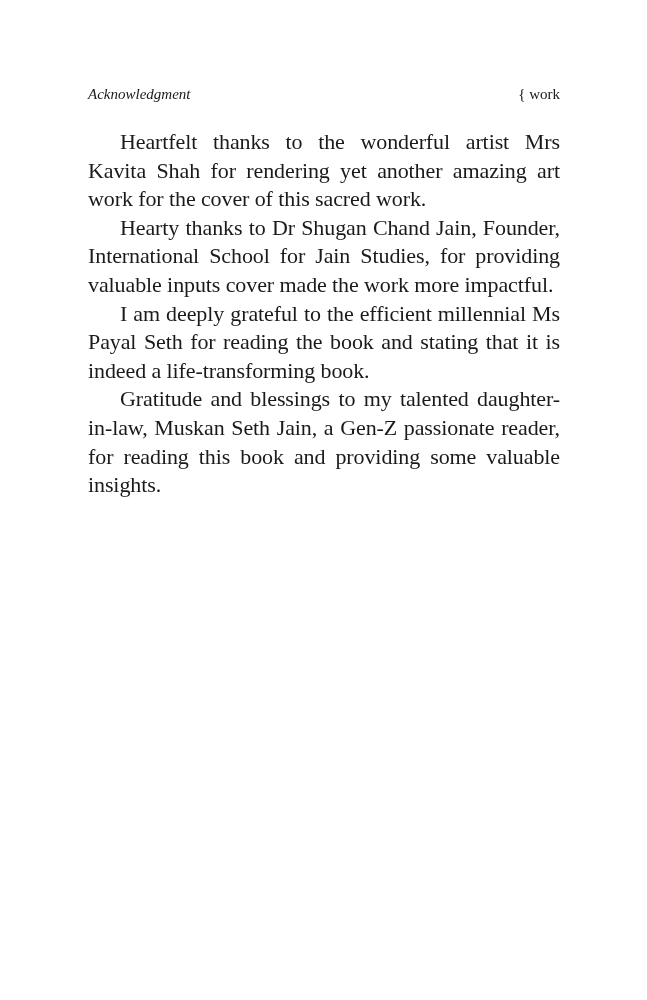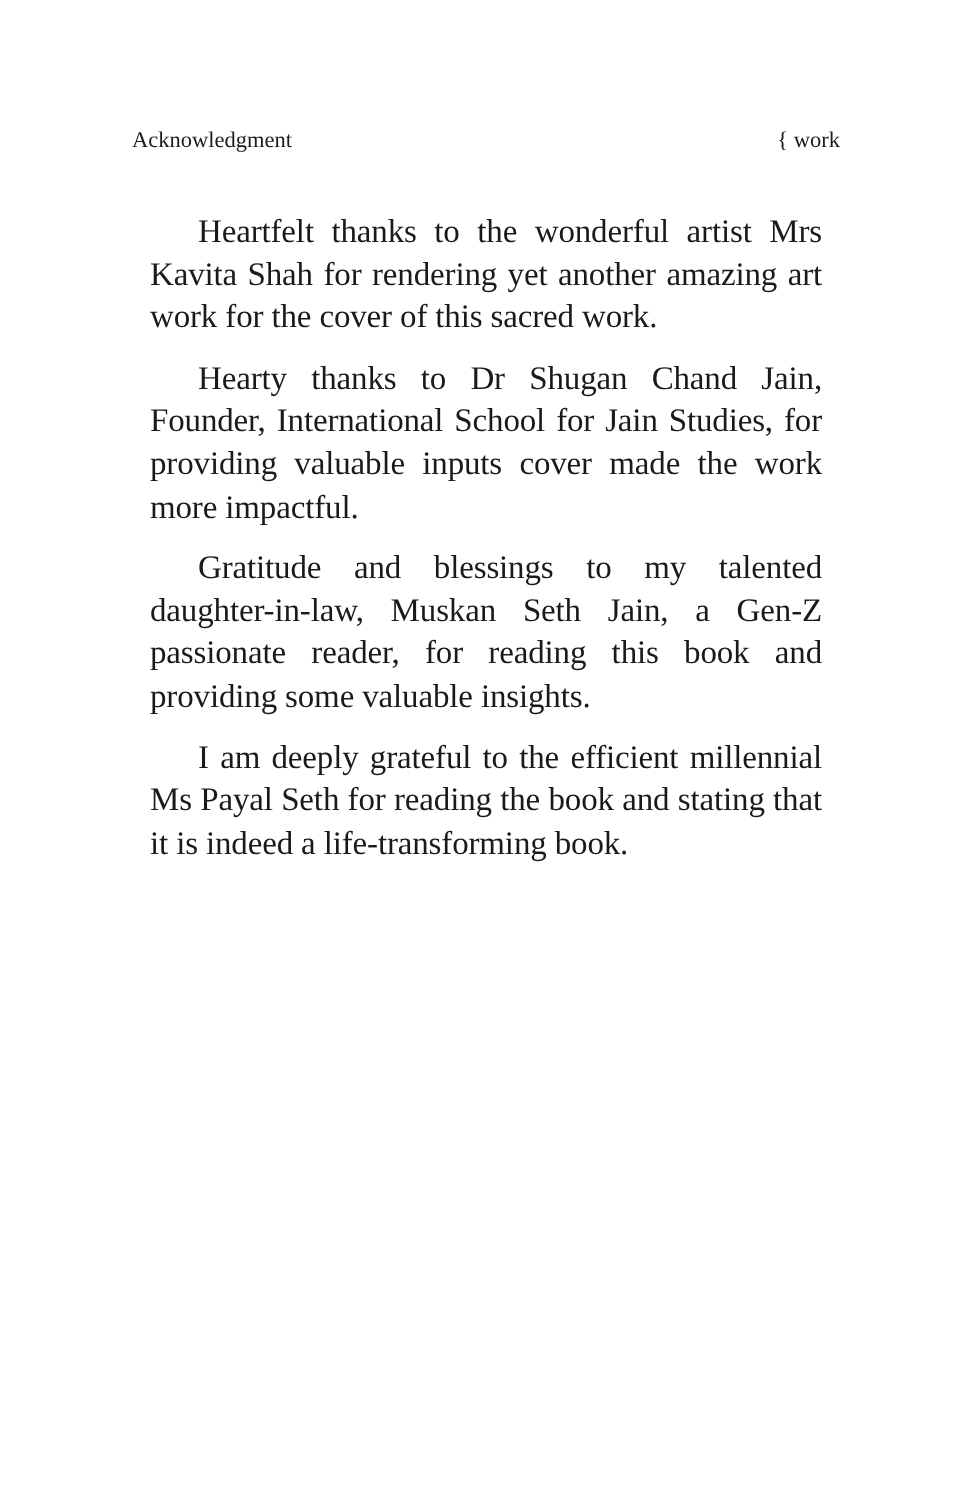--- a/index.html
+++ b/index.html
@@ -20,43 +20,44 @@
       top: 84px;
       left: 88px;
       width: 472px;
       display: flex;
       justify-content: space-between;
       align-items: baseline;
       font-size: 15px;
       line-height: 20px;
     }
     .running-head .section {
+      font-style: italic;
     }
     .body-text {
       position: absolute;
       top: 128px;
       left: 88px;
       width: 472px;
       font-size: 22px;
       line-height: 28.6px;
       letter-spacing: -0.1px;
     }
     .body-text p {
-      margin: 12px;
+      margin: 0;
       text-indent: 32px;
       text-align: justify;
       hyphens: none;
     }
   </style>
 </head>
 <body>
 
 <div class="running-head">
   <span class="section">Acknowledgment</span>
   <span class="folio">{ work</span>
 </div>
 
 <div class="body-text">
   <p>Heartfelt thanks to the wonderful artist Mrs Kavita Shah for rendering yet another amazing art work for the cover of this sacred work.</p>
   <p>Hearty thanks to Dr Shugan Chand Jain, Founder, International School for Jain Studies, for providing valuable inputs cover made the work more impactful.</p>
+  <p>I am deeply grateful to the efficient millennial Ms Payal Seth for reading the book and stating that it is indeed a life-transforming book.</p>
   <p>Gratitude and blessings to my talented daughter-in-law, Muskan Seth Jain, a Gen-Z passionate reader, for reading this book and providing some valuable insights.</p>
-  <p>I am deeply grateful to the efficient millennial Ms Payal Seth for reading the book and stating that it is indeed a life-transforming book.</p>
 </div>
 
 </body></html>

